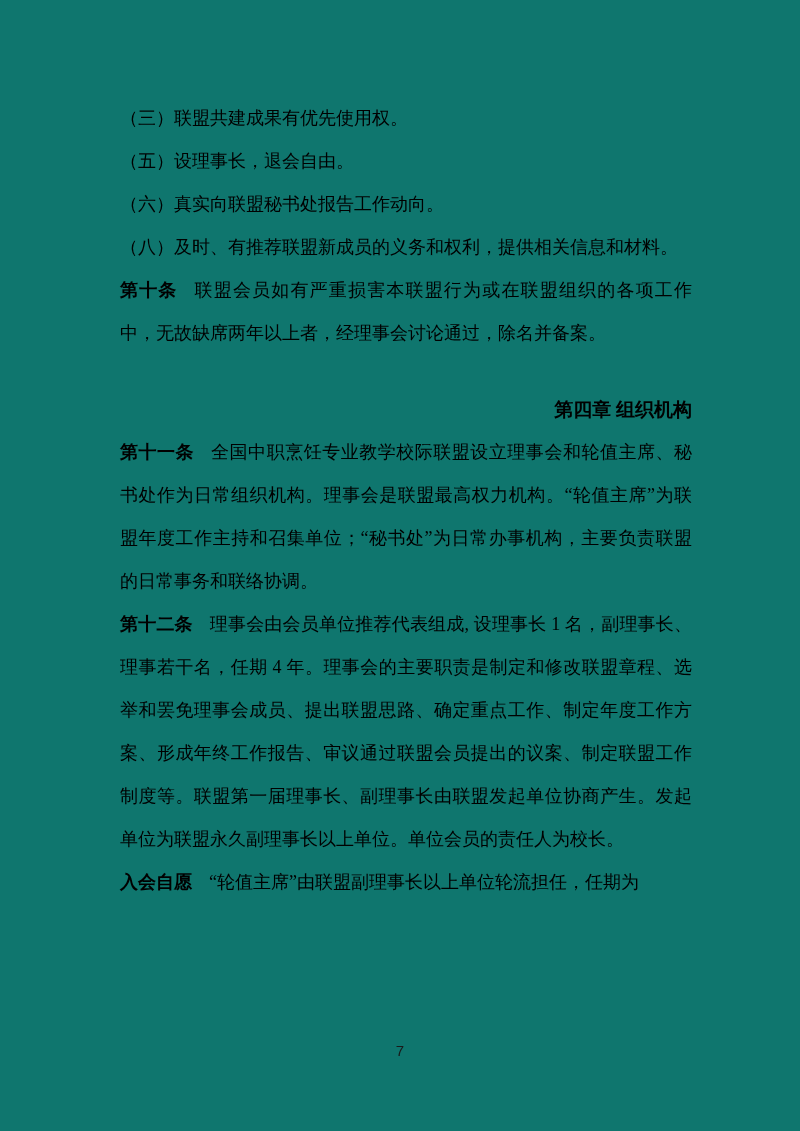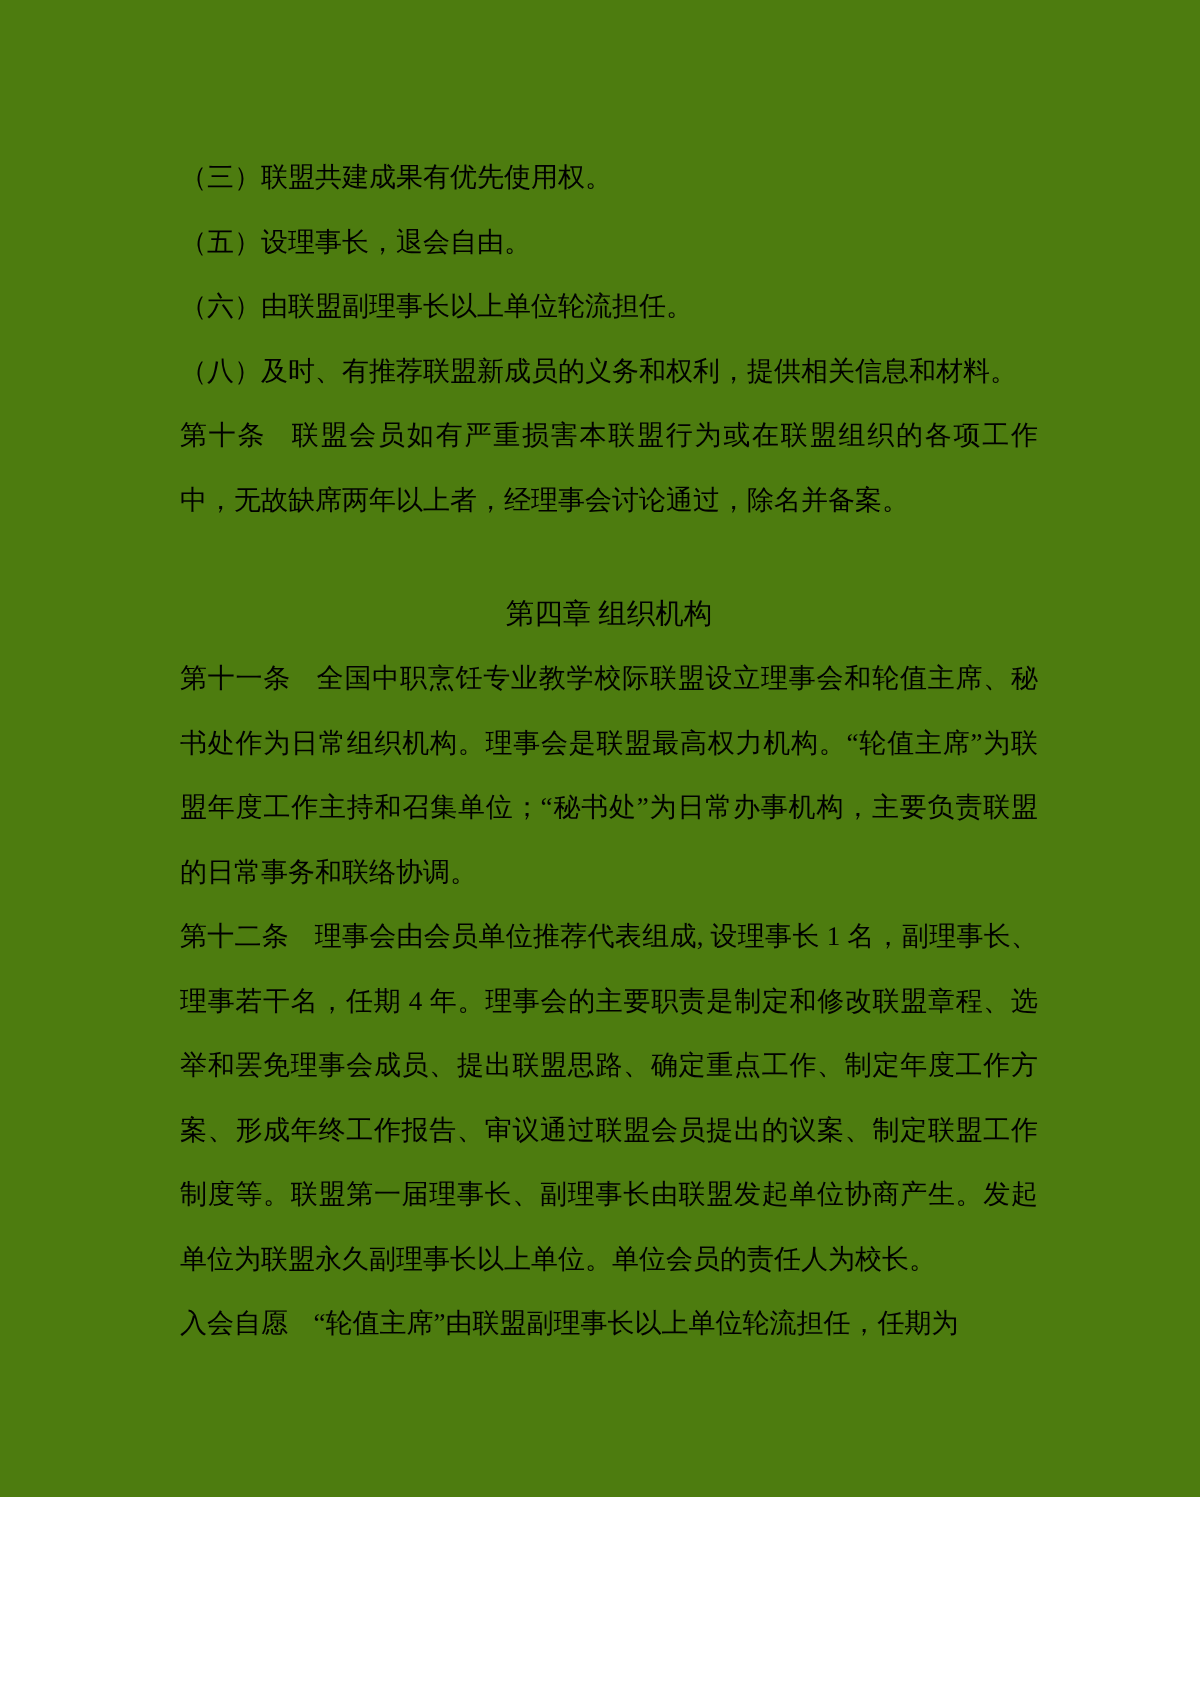--- a/index.html
+++ b/index.html
@@ -3,50 +3,50 @@
 <meta charset="utf-8">
 <style>
   html, body {
     margin: 0;
     padding: 0;
     background: #ffffff;
   }
   .page {
     position: relative;
     width: 800px;
-    height: 998px;
-    background: #4d7c0f;
+    height: 1131px;
+    background: #0f766e;
     overflow: hidden;
     font-family: "Liberation Serif", serif;
     color: #000000;
   }
   .content {
     position: absolute;
     left: 120px;
     top: 97px;
     width: 572px;
     font-size: 18px;
     line-height: 43px;
     text-align: justify;
   }
   .para {
     margin: 0;
     padding: 0;
   }
   .article-label {
-    font-weight: normal;
+    font-weight: bold;
     margin-right: 17px;
     white-space: nowrap;
   }
   .chapter-heading {
     margin: 33px 0 0 0;
     padding: 0;
     font-size: 19px;
-    font-weight: normal;
-    text-align: center;
+    font-weight: bold;
+    text-align: right;
     line-height: 43px;
   }
   .page-number {
     position: absolute;
     top: 1042px;
     left: 0;
     width: 100%;
     text-align: center;
     font-size: 15px;
     font-family: "Liberation Sans", sans-serif;
@@ -55,21 +55,21 @@
   }
 </style>
 </head>
 <body>
 
 <div class="page">
   <div class="content">
 
     <p class="para"><span>（三）联盟共建成果有优先使用权。</span></p>
     <p class="para"><span>（五）设理事长，退会自由。</span></p>
-    <p class="para"><span>（六）由联盟副理事长以上单位轮流担任。</span></p>
+    <p class="para"><span>（六）真实向联盟秘书处报告工作动向。</span></p>
     <p class="para"><span>（八）及时、有推荐联盟新成员的义务和权利，提供相关信息和材料。</span></p>
 
     <p class="para"><span class="article-label">第十条</span><span>联盟会员如有严重损害本联盟行为或在联盟组织的各项工作中，无故缺席两年以上者，经理事会讨论通过，除名并备案。</span></p>
 
     <h2 class="chapter-heading">第四章 组织机构</h2>
 
     <p class="para"><span class="article-label">第十一条</span><span>全国中职烹饪专业教学校际联盟设立理事会和轮值主席、秘书处作为日常组织机构。理事会是联盟最高权力机构。“轮值主席”为联盟年度工作主持和召集单位；“秘书处”为日常办事机构，主要负责联盟的日常事务和联络协调。</span></p>
 
     <p class="para"><span class="article-label">第十二条</span><span>理事会由会员单位推荐代表组成, 设理事长 1 名，副理事长、理事若干名，任期 4 年。理事会的主要职责是制定和修改联盟章程、选举和罢免理事会成员、提出联盟思路、确定重点工作、制定年度工作方案、形成年终工作报告、审议通过联盟会员提出的议案、制定联盟工作制度等。联盟第一届理事长、副理事长由联盟发起单位协商产生。发起单位为联盟永久副理事长以上单位。单位会员的责任人为校长。</span></p>
 

